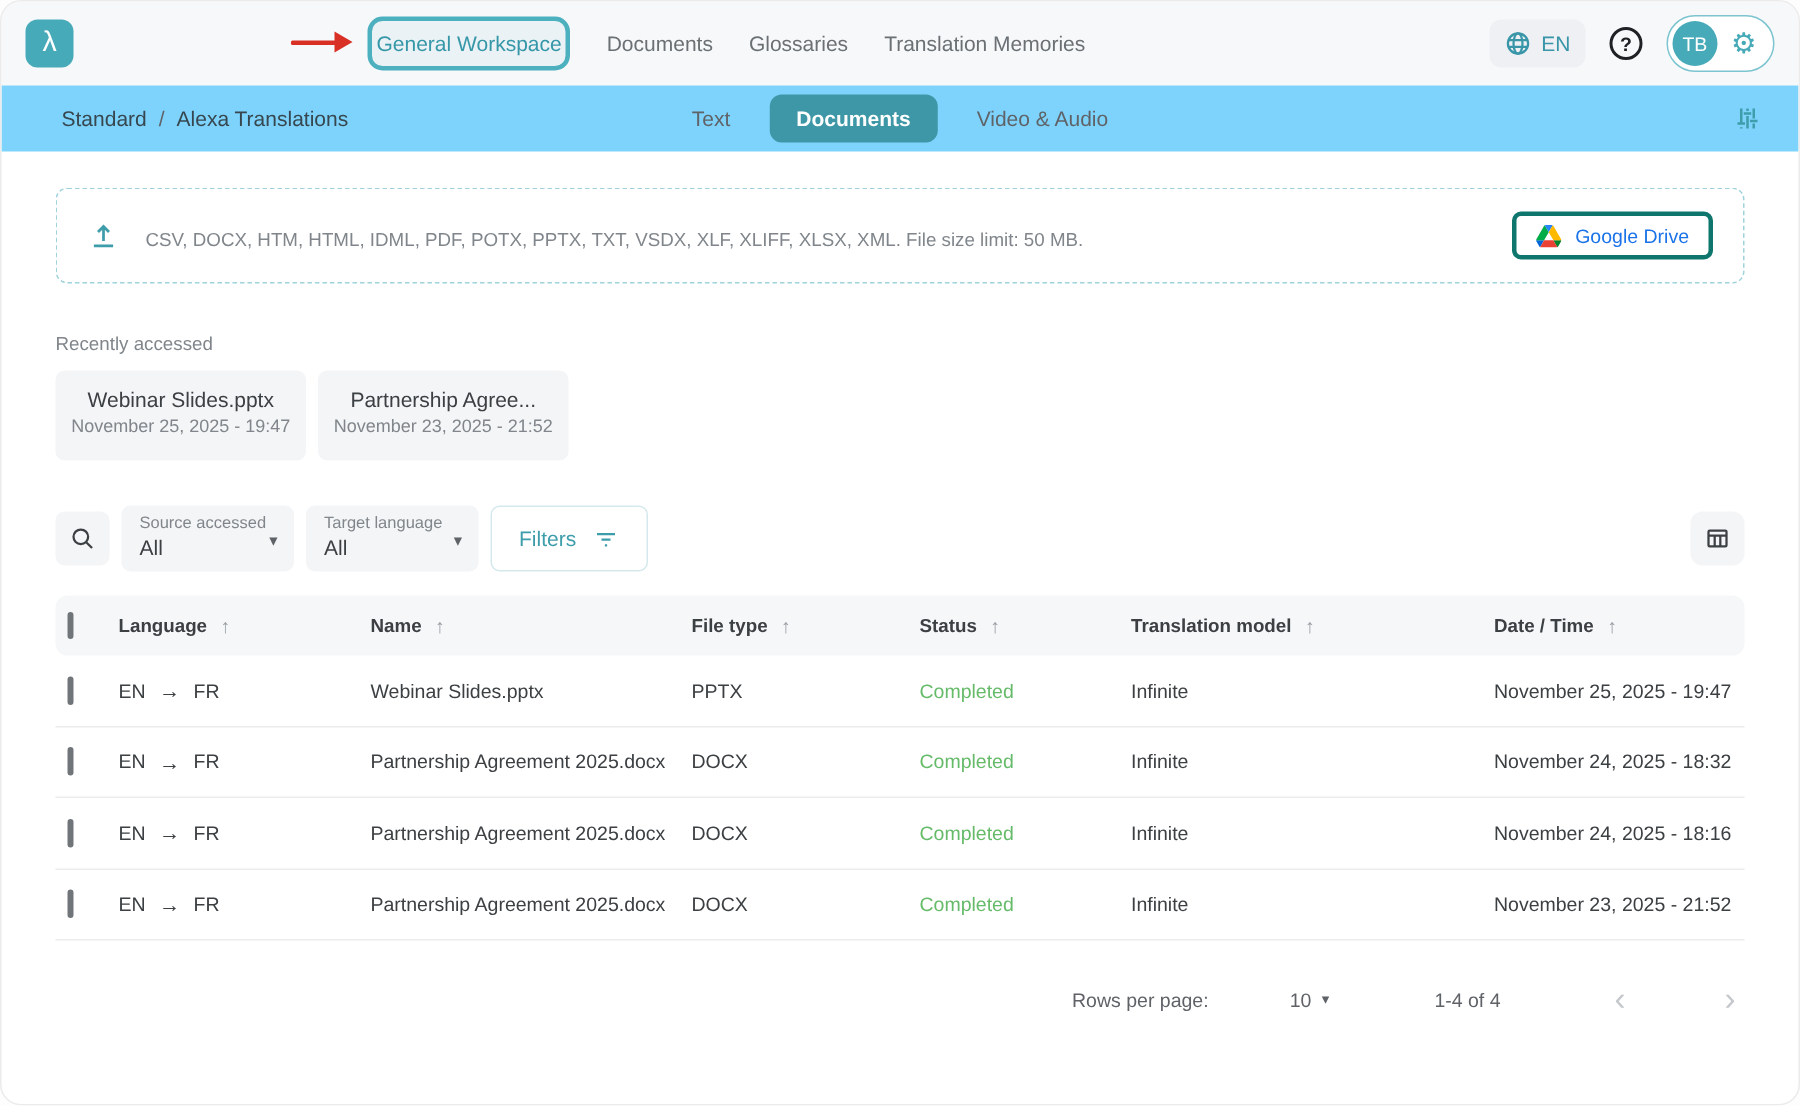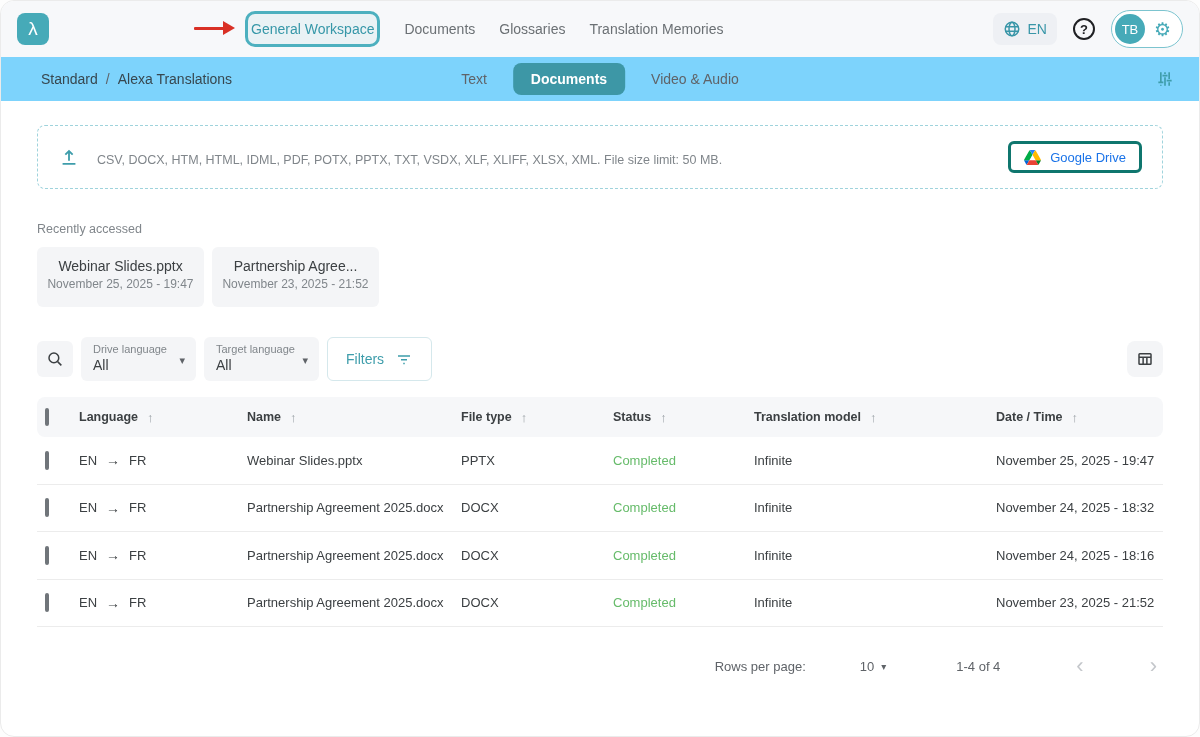--- a/index.html
+++ b/index.html
@@ -176,21 +176,21 @@
     <div class="filter-row">
       <div class="search-btn">
         <span style="display:flex">
           <svg width="18" height="18" viewBox="0 0 24 24" fill="none" stroke="#3c4043" stroke-width="2">
               <circle cx="10.5" cy="10.5" r="6.5"></circle>
               <path d="m15.5 15.5 5 5"></path>
             </svg>
         </span>
       </div>
       <div class="select">
-        <div class="select-label">Drive language</div>
+        <div class="select-label">Source accessed</div>
         <div class="select-value">All</div>
         <span class="select-caret">▾</span>
       </div>
       <div class="select">
         <div class="select-label">Target language</div>
         <div class="select-value">All</div>
         <span class="select-caret">▾</span>
       </div>
       <div class="filters-btn">
         <span>Filters</span>

